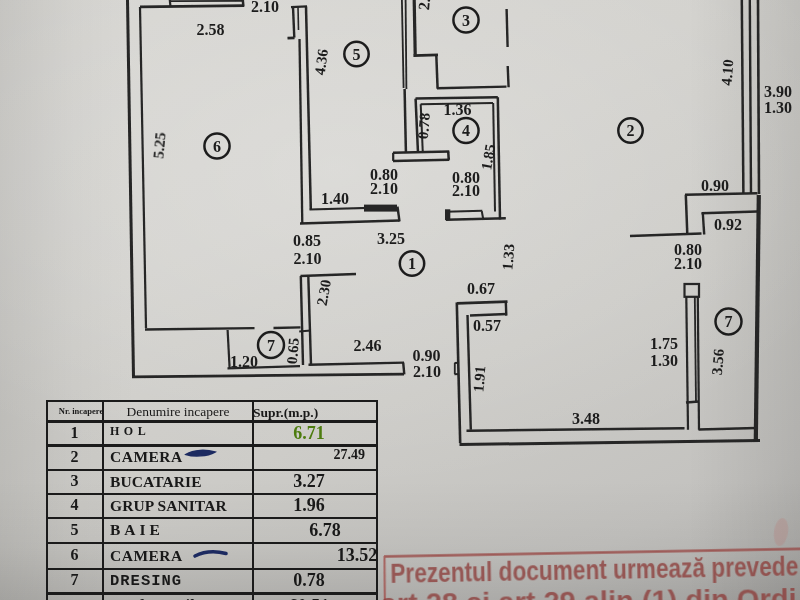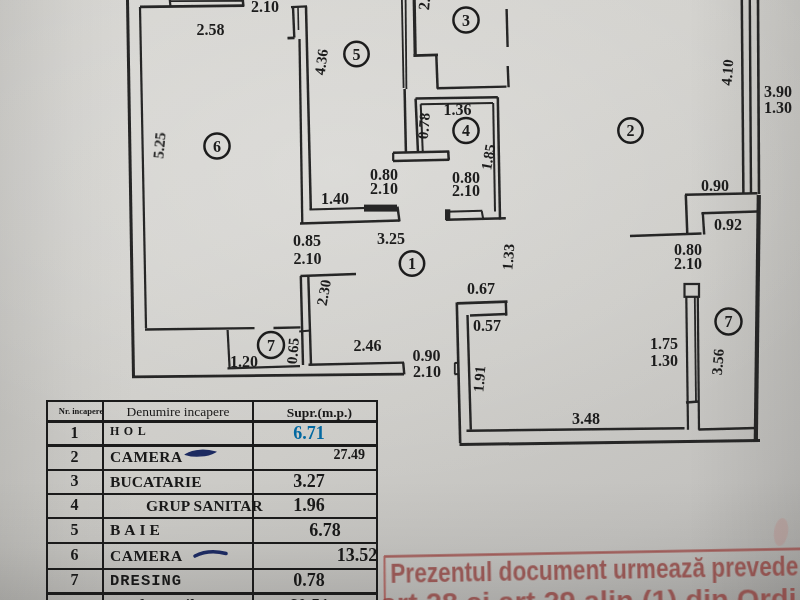--- a/index.html
+++ b/index.html
@@ -169,32 +169,32 @@
 <div style="position:absolute;left:46px;top:420.3px;width:332px;height:2.4px;background:#1b1b1b;"></div>
 <div style="position:absolute;left:46px;top:444.3px;width:332px;height:2.4px;background:#1b1b1b;"></div>
 <div style="position:absolute;left:46px;top:468.8px;width:332px;height:2.4px;background:#1b1b1b;"></div>
 <div style="position:absolute;left:46px;top:492.8px;width:332px;height:2.4px;background:#1b1b1b;"></div>
 <div style="position:absolute;left:46px;top:516.8px;width:332px;height:2.4px;background:#1b1b1b;"></div>
 <div style="position:absolute;left:46px;top:541.8px;width:332px;height:2.4px;background:#1b1b1b;"></div>
 <div style="position:absolute;left:46px;top:567.8px;width:332px;height:2.4px;background:#1b1b1b;"></div>
 <div style="position:absolute;left:46px;top:592.3px;width:332px;height:2.4px;background:#1b1b1b;"></div>
 <div style="position:absolute;left:46px;top:406px;width:70px;text-align:center;font-size:8.5px;font-weight:bold;color:#191919;">Nr. incapere</div>
 <div style="position:absolute;left:103px;top:404px;width:150px;text-align:center;font-size:13.5px;font-weight:normal;color:#191919;">Denumire&nbsp;incapere</div>
-<div style="position:absolute;left:253px;top:404.5px;width:99px;text-align:right;font-size:13.5px;font-weight:bold;color:#191919;">Supr.(m.p.)</div>
+<div style="position:absolute;left:253px;top:404.5px;width:99px;text-align:left;font-size:13.5px;font-weight:bold;color:#191919;">Supr.(m.p.)</div>
 <div style="position:absolute;left:46px;top:423.5px;width:57px;text-align:center;font-size:16px;font-weight:bold;color:#191919;">1</div>
 <div style="position:absolute;left:110px;top:424.0px;width:142px;font-size:12px;font-weight:bold;color:#191919;letter-spacing:4.5px;">HOL</div>
-<div style="position:absolute;left:253px;top:422.5px;width:112px;text-align:center;font-size:18px;font-weight:bold;color:#0369a1;">6.71</div>
+<div style="position:absolute;left:253px;top:422.5px;width:112px;text-align:center;font-size:18px;font-weight:bold;color:#4d7c0f;">6.71</div>
 <div style="position:absolute;left:46px;top:447.75px;width:57px;text-align:center;font-size:16px;font-weight:bold;color:#191919;">2</div>
 <div style="position:absolute;left:110px;top:448.25px;width:142px;font-size:15.5px;font-weight:bold;color:#191919;letter-spacing:0.5px;">CAMERA</div>
 <div style="position:absolute;left:253px;top:446.75px;width:112px;text-align:right;font-size:14px;font-weight:bold;color:#191919;">27.49</div>
 <div style="position:absolute;left:46px;top:472.0px;width:57px;text-align:center;font-size:16px;font-weight:bold;color:#191919;">3</div>
 <div style="position:absolute;left:110px;top:472.5px;width:142px;font-size:15.5px;font-weight:bold;color:#191919;letter-spacing:0.1px;">BUCATARIE</div>
 <div style="position:absolute;left:253px;top:471.0px;width:112px;text-align:center;font-size:18px;font-weight:bold;color:#191919;">3.27</div>
 <div style="position:absolute;left:46px;top:496.0px;width:57px;text-align:center;font-size:16px;font-weight:bold;color:#191919;">4</div>
-<div style="position:absolute;left:110px;top:496.5px;width:142px;font-size:15.5px;font-weight:bold;color:#191919;letter-spacing:0.1px;margin-left:36px;">GRUP SANITAR</div>
+<div style="position:absolute;left:110px;top:496.5px;width:142px;font-size:15.5px;font-weight:bold;color:#191919;letter-spacing:0.1px;">GRUP SANITAR</div>
 <div style="position:absolute;left:253px;top:495.0px;width:112px;text-align:center;font-size:18px;font-weight:bold;color:#191919;">1.96</div>
 <div style="position:absolute;left:46px;top:520.5px;width:57px;text-align:center;font-size:16px;font-weight:bold;color:#191919;">5</div>
 <div style="position:absolute;left:110px;top:521.0px;width:142px;font-size:15.5px;font-weight:bold;color:#191919;letter-spacing:4.0px;">BAIE</div>
 <div style="position:absolute;left:253px;top:519.5px;width:112px;text-align:center;font-size:18px;font-weight:bold;color:#191919;padding-left:16px;">6.78</div>
 <div style="position:absolute;left:46px;top:546.0px;width:57px;text-align:center;font-size:16px;font-weight:bold;color:#191919;">6</div>
 <div style="position:absolute;left:110px;top:546.5px;width:142px;font-size:15.5px;font-weight:bold;color:#191919;letter-spacing:0.5px;">CAMERA</div>
 <div style="position:absolute;left:253px;top:545.0px;width:112px;text-align:center;font-size:18px;font-weight:bold;color:#191919;padding-left:48px;">13.52</div>
 <div style="position:absolute;left:46px;top:571.25px;width:57px;text-align:center;font-size:16px;font-weight:bold;color:#191919;">7</div>
 <div style="position:absolute;left:110px;top:571.75px;width:142px;font-size:15.5px;font-weight:bold;color:#191919;letter-spacing:1.0px;font-family:Liberation Mono, monospace;">DRESING</div>
 <div style="position:absolute;left:253px;top:570.25px;width:112px;text-align:center;font-size:18px;font-weight:bold;color:#191919;">0.78</div>

